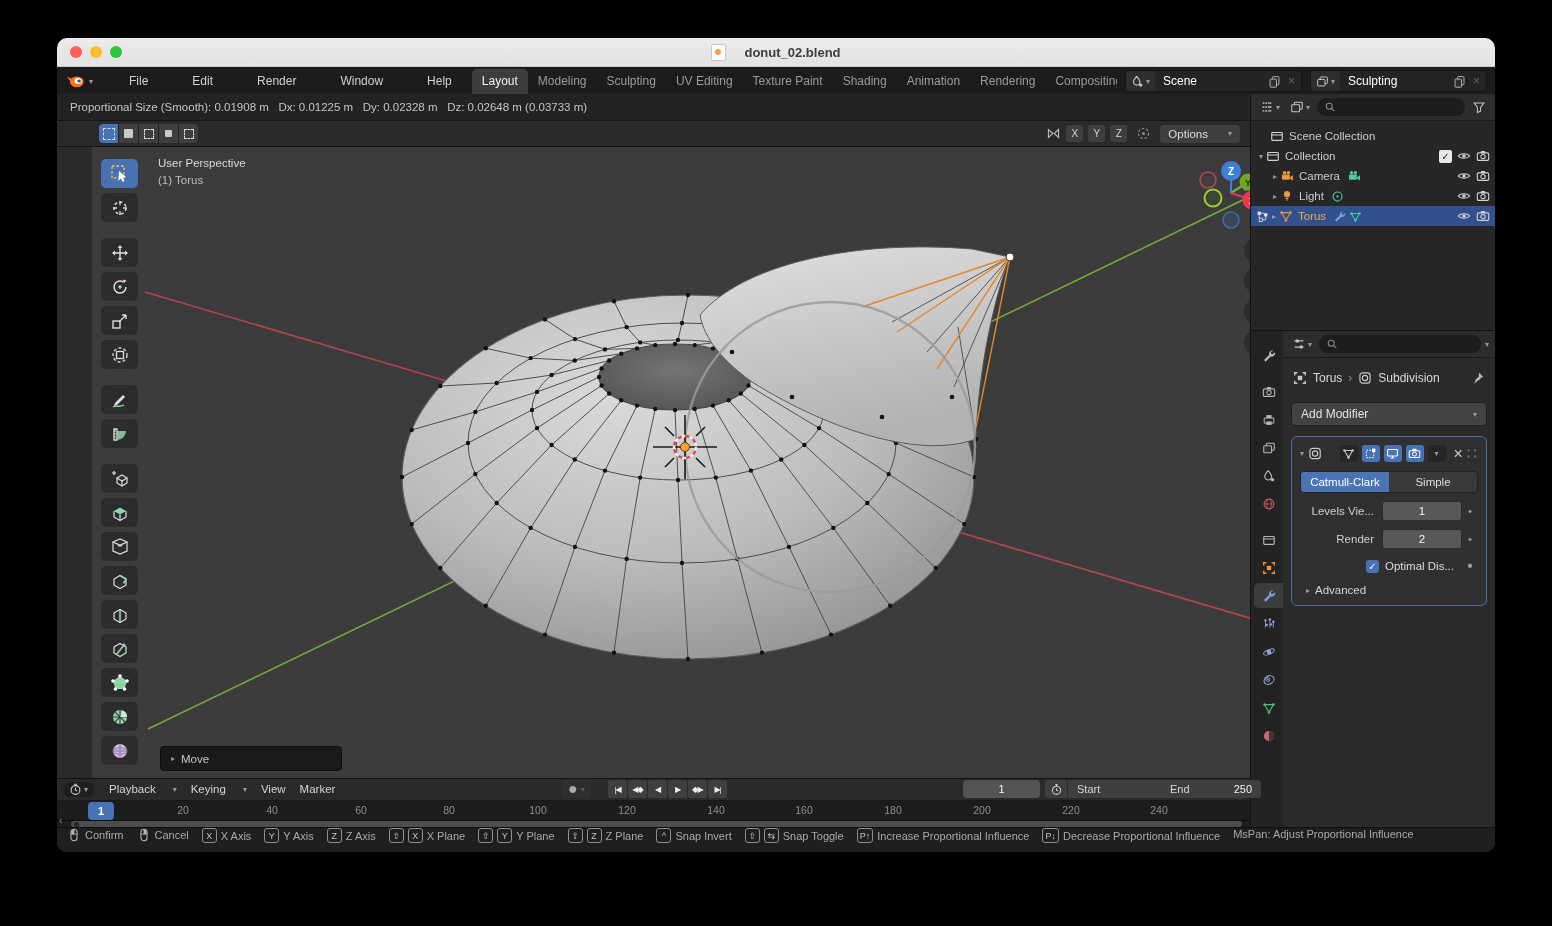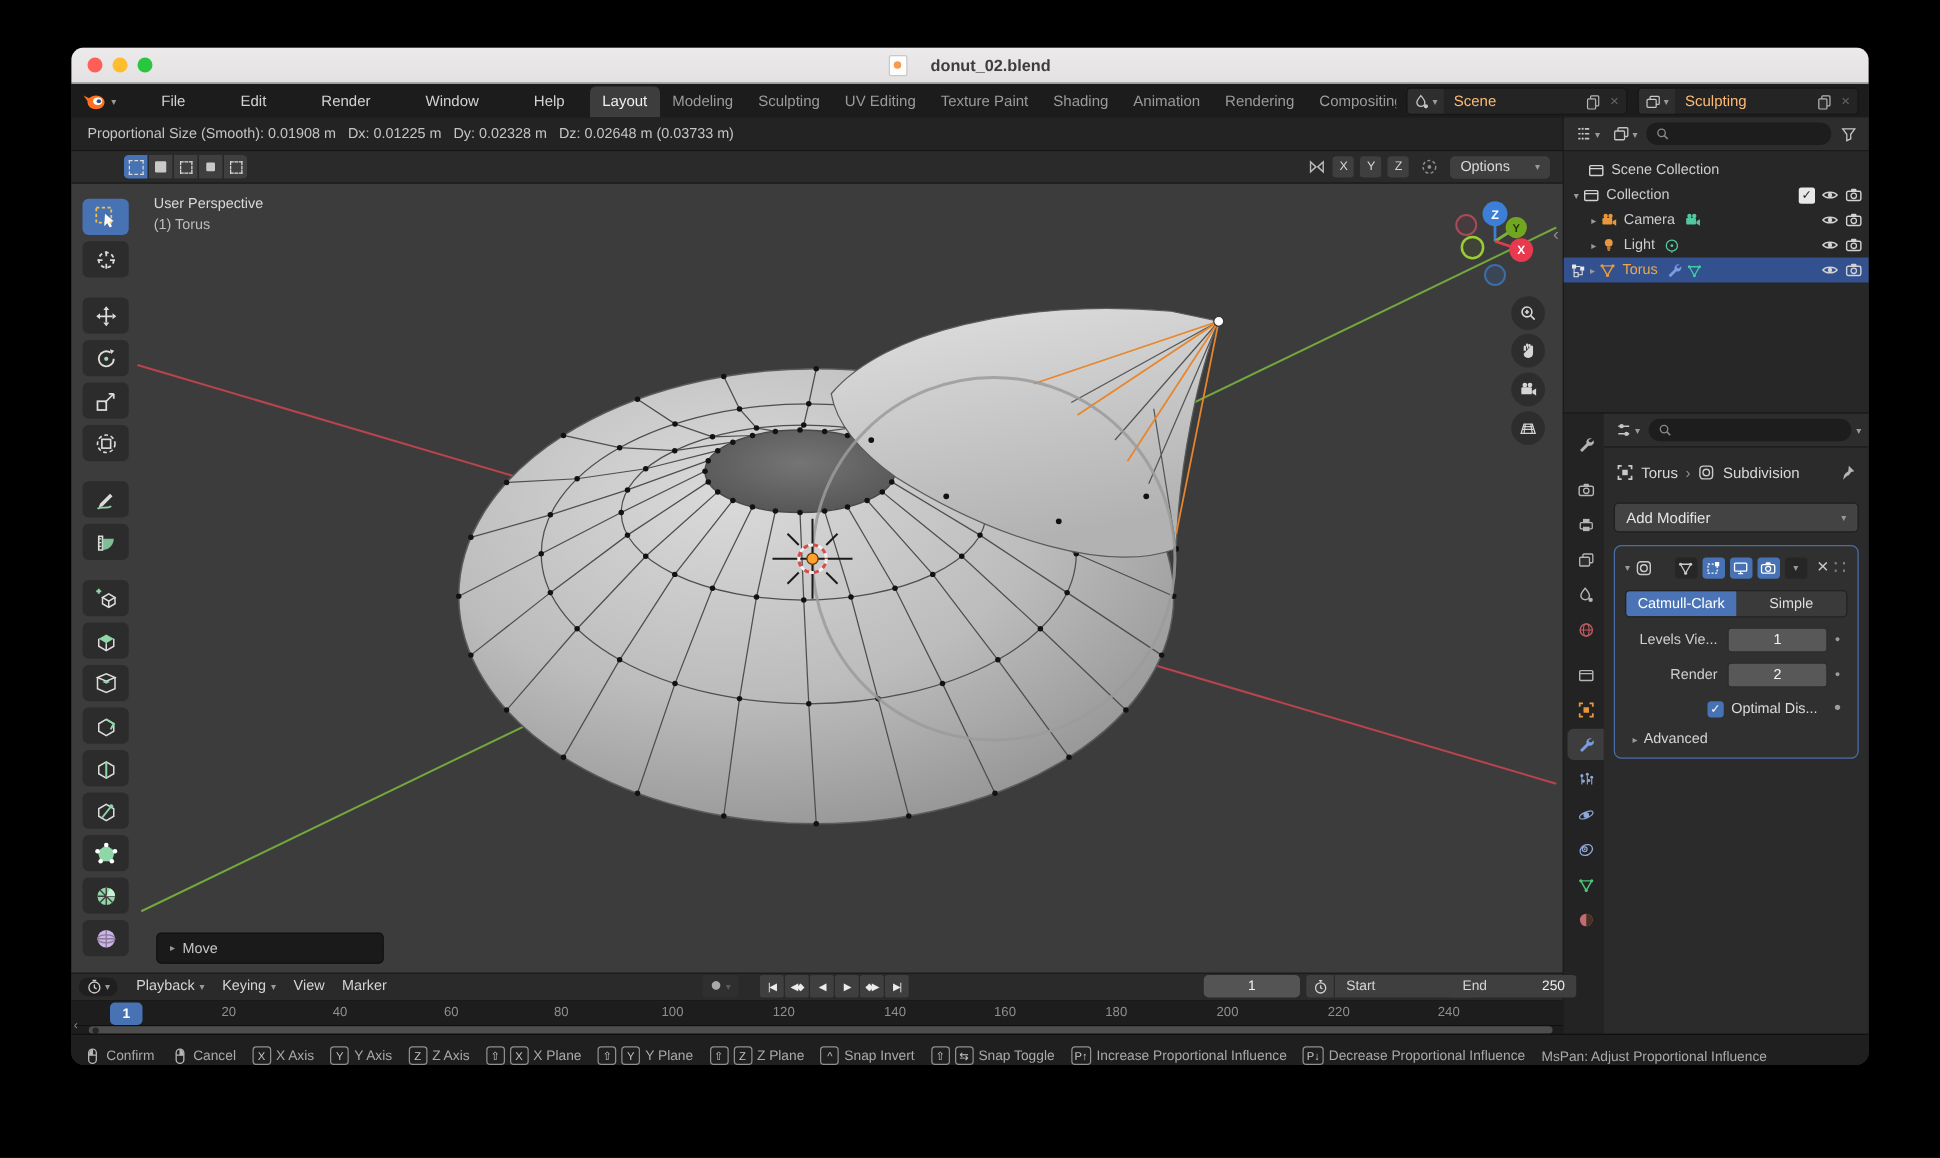--- a/index.html
+++ b/index.html
@@ -14,71 +14,71 @@
   .doc-ico:after{content:"";position:absolute;left:3px;top:4px;width:6px;height:6px;border-radius:50%;background:#f79b51;}
   
   .menubar{height:28px;background:#1c1c1c;display:flex;align-items:center;padding:0 8px;font-size:12px;color:#d2d2d2;}
   .blender-logo{width:20px;height:18px;margin-right:4px;flex:none;}
   .menu-item{padding:3px 8px;border-radius:4px;flex:none;margin-left:28px;}
   .ws-tabs{display:flex;margin-left:12px;white-space:nowrap;overflow:hidden;flex:1 1 auto;min-width:0;}
   .ws-tab{padding:5px 10px 6px;color:#9b9b9b;flex:none;}
   .ws-tab.active{background:#3d3d3d;color:#f0f0f0;border-radius:5px 5px 0 0;}
   .id-block{flex:none;display:flex;align-items:center;height:20px;background:#242424;border-radius:4px;margin-left:8px;overflow:hidden;border:1px solid #161616;}
   .id-ico{display:flex;align-items:center;gap:2px;background:#2e2e2e;height:100%;padding:0 5px;color:#c9c9c9;}
-  .id-name{padding:0 8px;color:#fdba74;width:92px;font-size:12px;}
+  .id-name{padding:0 8px;color:#ffffff;width:92px;font-size:12px;}
   .id-btn{padding:0 5px;color:#9a9a9a;display:flex;align-items:center;height:100%;}
   .id-x{color:#666;padding:0 6px 0 2px;font-size:12px;}
   .chev{font-size:8px;color:#9a9a9a;}
   
   .main{position:absolute;top:56px;bottom:24px;left:0;right:0;display:flex;}
   .left-col{width:1193px;display:flex;flex-direction:column;min-width:0;}
   .right-col{flex:1;display:flex;flex-direction:column;border-left:1px solid #131313;min-width:0;}
   .tool-status{height:26px;background:#232323;border-bottom:1px solid #151515;display:flex;align-items:center;padding:0 13px;color:#c4c4c4;font-size:11.5px;white-space:pre;}
   .tool-settings{height:25px;background:#2a2a2a;border-bottom:1px solid #151515;display:flex;align-items:center;padding:0 10px;position:relative;}
   .selmode{display:flex;gap:1px;margin-left:32px;background:#222;border-radius:4px;overflow:hidden;}
   .sm-btn{width:19px;height:19px;background:#3f3f3f;display:flex;align-items:center;justify-content:center;}
   .sm-btn.active{background:#4772b3;}
   .sm-glyph{width:10px;height:10px;border:1px dashed #dadada;}
   .sm-fill{width:9px;height:9px;background:#c9c9c9;border-radius:1px;}
   .ts-right{position:absolute;right:10px;display:flex;align-items:center;gap:5px;}
   .xyz-btn{width:17px;height:17px;background:#3f3f3f;border-radius:3px;color:#d6d6d6;font-size:10px;display:flex;align-items:center;justify-content:center;}
   .options-btn{height:18px;background:#3f3f3f;border-radius:4px;color:#dcdcdc;font-size:11.5px;display:flex;align-items:center;gap:20px;padding:0 8px;}
   
-  .viewport{flex:1;position:relative;background:#3c3c3c;overflow:hidden;}
+  .viewport{flex:1;position:relative;background:#3c3c3c;overflow:hidden;margin-left:35px;}
   .vp-overlay{position:absolute;left:66px;top:8px;font-size:11.5px;color:#d9d9d9;line-height:17px;}
   .vp-overlay .sub{color:#bdbdbd;}
   .vp-toolbar{position:absolute;left:9px;top:12px;display:flex;flex-direction:column;gap:5px;}
   .tool-btn{width:37px;height:29px;background:rgba(43,43,43,.92);border-radius:5px;display:flex;align-items:center;justify-content:center;flex:none;}
   .tool-btn.active{background:#4772b3;}
   .tgap{height:6px;flex:none;}
   .nav-gizmo{position:absolute;left:1102px;top:12px;width:74px;height:74px;}
   .nav-btn{position:absolute;left:1152px;width:27px;height:27px;border-radius:50%;background:rgba(40,40,40,.75);display:flex;align-items:center;justify-content:center;color:#d5d5d5;}
   .collapse-arrow{position:absolute;right:3px;top:32px;color:#909090;font-size:14px;}
   .op-panel{position:absolute;left:68px;top:599px;width:160px;height:23px;background:rgba(24,24,24,.95);border-radius:4px;display:flex;align-items:center;gap:6px;padding:0 10px;color:#c6c6c6;font-size:11.5px;border:1px solid #0e0e0e;}
   
   .timeline{height:49px;display:flex;flex-direction:column;border-top:1px solid #131313;}
   .tl-header{height:21px;background:#2a2a2a;position:relative;display:flex;align-items:center;padding-left:6px;border-bottom:1px solid #191919;}
   .tl-edbtn{display:flex;align-items:center;gap:2px;background:#1f1f1f;border-radius:9px;padding:1px 6px;color:#cfcfcf;margin-right:8px;}
-  .tl-menu{color:#d4d4d4;font-size:11.5px;padding:0 7px;display:flex;gap:4px;align-items:center;}
+  .tl-menu{color:#d4d4d4;font-size:11.5px;padding:0 7px;display:flex;gap:17px;align-items:center;}
   .abs{position:absolute;top:1px;}
   .rec-btn{left:505px;display:flex;align-items:center;gap:3px;background:#2f2f2f;border-radius:3px;height:18px;padding:0 6px;color:#a9a9a9;}
   .transport{left:551px;display:flex;gap:1px;}
   .tp-btn{width:19px;height:18px;background:#3f3f3f;color:#ececec;font-size:8px;display:flex;align-items:center;justify-content:center;border-radius:2px;letter-spacing:-1px;}
   .frame-field{left:906px;width:77px;height:18px;background:#545454;border-radius:4px;color:#f4f4f4;font-size:11px;display:flex;align-items:center;justify-content:center;}
   .clock-btn{left:988px;width:22px;height:18px;background:#3f3f3f;border-radius:3px 0 0 3px;display:flex;align-items:center;justify-content:center;color:#cfcfcf;}
   .range-field{height:18px;background:#3f3f3f;color:#d6d6d6;font-size:11px;display:flex;align-items:center;justify-content:space-between;padding:0 9px;}
   .tl-ruler{height:20px;background:#1d1d1d;position:relative;border-bottom:1px solid #101010;}
   .tick{position:absolute;top:3px;font-size:10.5px;color:#8f8f8f;transform:translateX(-50%);}
   .playhead{position:absolute;left:31px;top:1px;width:26px;height:18px;background:#4772b3;border-radius:4px;color:#fff;font-weight:bold;font-size:11px;display:flex;align-items:center;justify-content:center;}
   .tl-scroll{height:7px;background:#1d1d1d;position:relative;}
   .tl-scrollbar{position:absolute;left:14px;right:8px;top:0;height:6px;background:#4d4d4d;border-radius:3px;}
   .tl-scrolldot{position:absolute;left:17px;top:1px;width:5px;height:5px;border-radius:50%;background:#262626;}
   .tl-scrollarrow{position:absolute;left:2px;top:-6px;color:#8a8a8a;font-size:10px;}
   
-  .statusbar{position:absolute;left:0;right:0;bottom:0;height:24px;background:#1f1f1f;border-top:1px solid #101010;display:flex;align-items:flex-end;gap:13px;padding:0 10px;color:#a9a9a9;font-size:11px;overflow:hidden;white-space:nowrap;}
+  .statusbar{position:absolute;left:0;right:0;bottom:0;height:24px;background:#1f1f1f;border-top:1px solid #101010;display:flex;align-items:flex-start;gap:13px;padding:0 10px;color:#a9a9a9;font-size:11px;overflow:hidden;white-space:nowrap;}
   .sb-item{display:flex;align-items:center;gap:4px;flex:none;}
   .keycap{min-width:15px;height:15px;padding:0 2px;border:1.2px solid #8f8f8f;border-radius:3px;font-size:9px;display:inline-flex;align-items:center;justify-content:center;color:#c5c5c5;box-sizing:border-box;}
   
   .outliner{height:236px;background:#272727;border-bottom:1px solid #131313;display:flex;flex-direction:column;}
   .panel-header{height:26px;background:#2d2d2d;border-bottom:1px solid #1b1b1b;display:flex;align-items:center;gap:4px;padding:0 6px;}
   .hdr-btn{display:flex;align-items:center;gap:2px;color:#c5c5c5;padding:1px 3px;}
   .searchbox{flex:1;height:18px;background:#1d1d1d;border-radius:9px;display:flex;align-items:center;gap:4px;padding:0 7px;color:#8a8a8a;min-width:0;}
   .out-tree{flex:1;padding-top:5px;font-size:11.5px;color:#cccccc;}
   .orow{height:20px;display:flex;align-items:center;padding:0 5px;position:relative;}
   .orow .lbl{margin-left:5px;}

